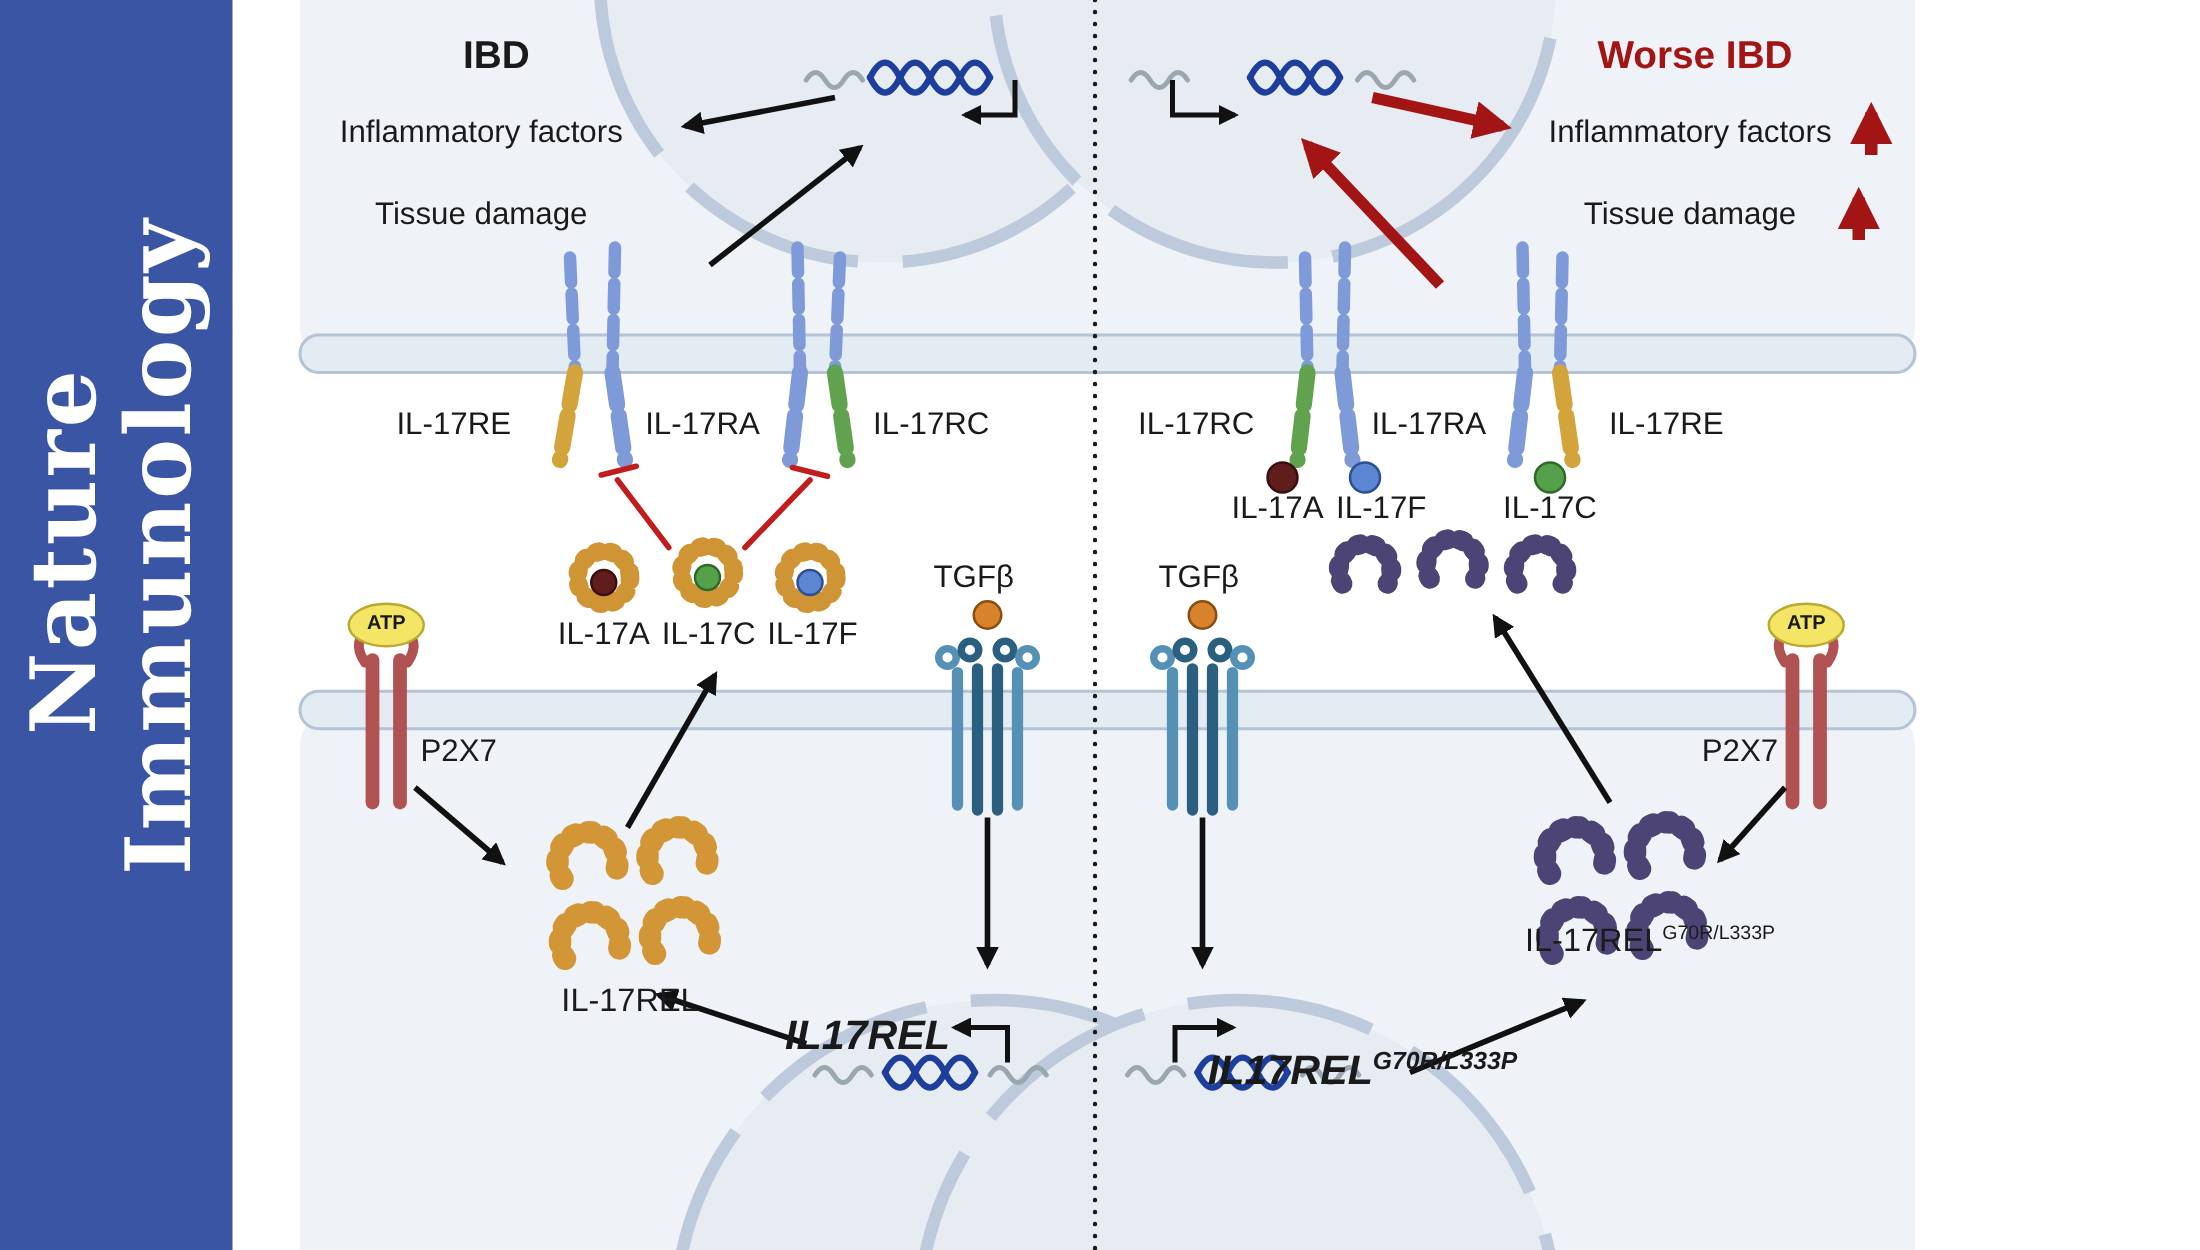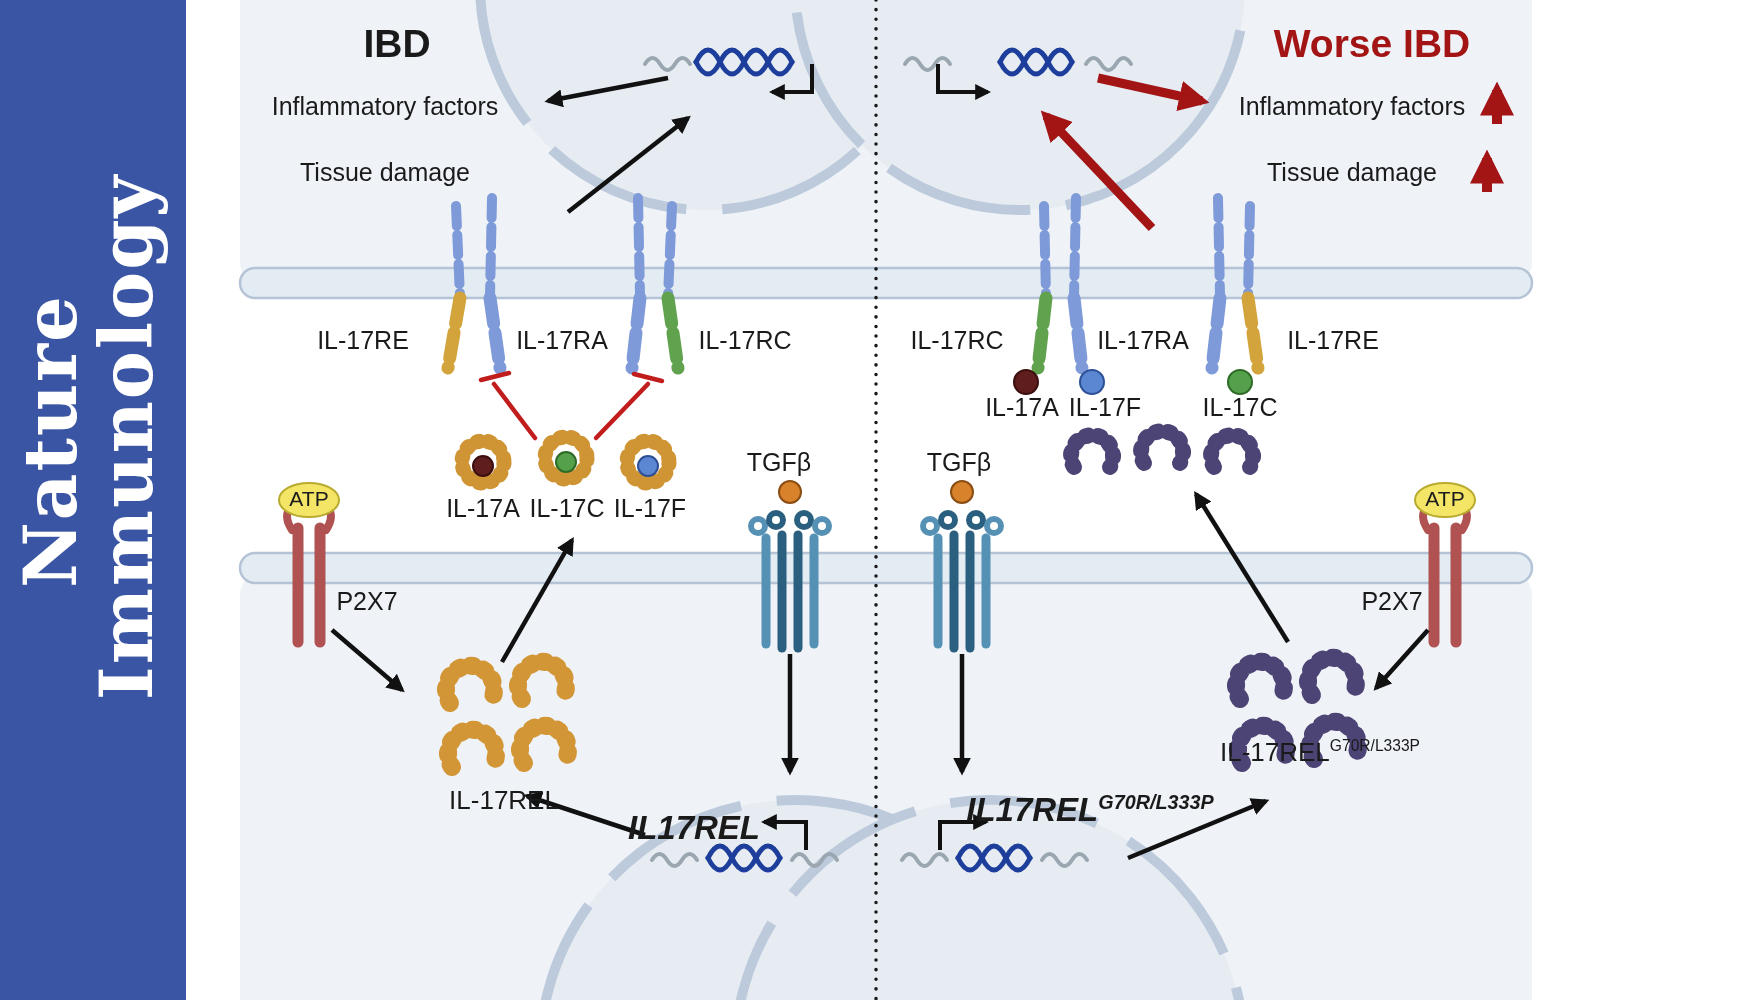--- a/index.html
+++ b/index.html
@@ -8,26 +8,26 @@
   #art{position:absolute;left:0;top:0;z-index:1;}
   
   #sidebar{position:absolute;left:0;top:0;width:186px;height:1000px;z-index:3;}
   .brand{position:absolute;color:#ffffff;font-family:"DejaVu Serif",serif;font-weight:bold;
          transform:rotate(-90deg);transform-origin:left top;white-space:nowrap;letter-spacing:2px;}
   #brand1{left:8px;top:588px;font-size:72px;}
   #brand2{left:84px;top:700px;font-size:72px;}
   
   .lbl{position:absolute;z-index:2;transform:translate(-50%,-50%);white-space:nowrap;
        color:#1a1a1a;font-size:25px;}
-  .title{font-size:39px;font-weight:700;}
-  .red{color:#a31414;margin-left:16px;}
+  .title{font-size:31px;font-weight:700;}
+  .red{color:#a31414;}
   .gene{font-style:italic;font-weight:700;font-size:33px;}
   .prot{font-size:26px;}
   sup{font-size:0.60em;}
-  .atp{font-size:21px;font-weight:400;}
+  .atp{font-size:16px;font-weight:700;}
 </style>
 </head>
 <body>
 
 <div id="stage">
 
   <svg id="art" width="1760" height="1000" viewBox="0 0 1760 1000">
     <defs>
       <marker id="mA" viewBox="0 0 10 10" refX="8" refY="5" markerWidth="4" markerHeight="4" orient="auto-start-reverse" markerUnits="strokeWidth">
         <path d="M0,0 L10,5 L0,10 z" fill="#111"></path>
@@ -248,17 +248,17 @@
   <div class="lbl" style="left:1333px;top:340px">IL-17RE</div>
   <div class="lbl" style="left:1022px;top:407px">IL-17A</div>
   <div class="lbl" style="left:1105px;top:407px">IL-17F</div>
   <div class="lbl" style="left:1240px;top:407px">IL-17C</div>
   <div class="lbl" style="left:959px;top:462px">TGFβ</div>
   <div class="lbl atp" style="left:1445px;top:499px">ATP</div>
   <div class="lbl" style="left:1392px;top:601px">P2X7</div>
   <div class="lbl prot" style="left:1320px;top:752px">
     <span>IL-17REL</span><sup>G70R/L333P</sup>
   </div>
-  <div class="lbl gene" style="left:1090px;top:810px">
+  <div class="lbl gene" style="left:1090px;top:856px">
     <span>IL17REL</span><sup>G70R/L333P</sup>
   </div>
 
 </div>
 
 </body></html>

